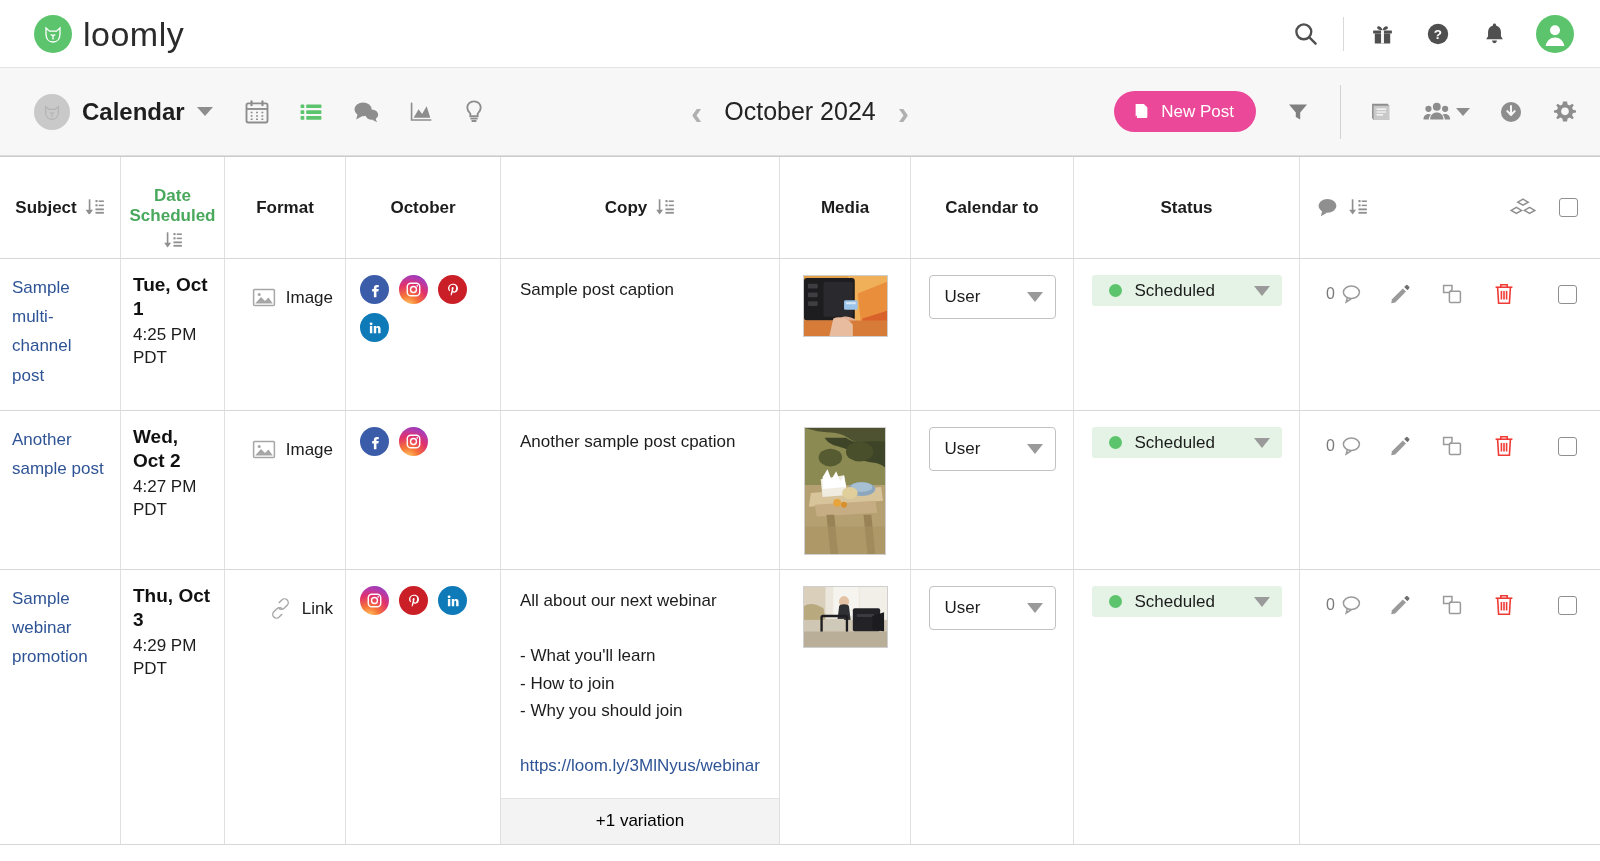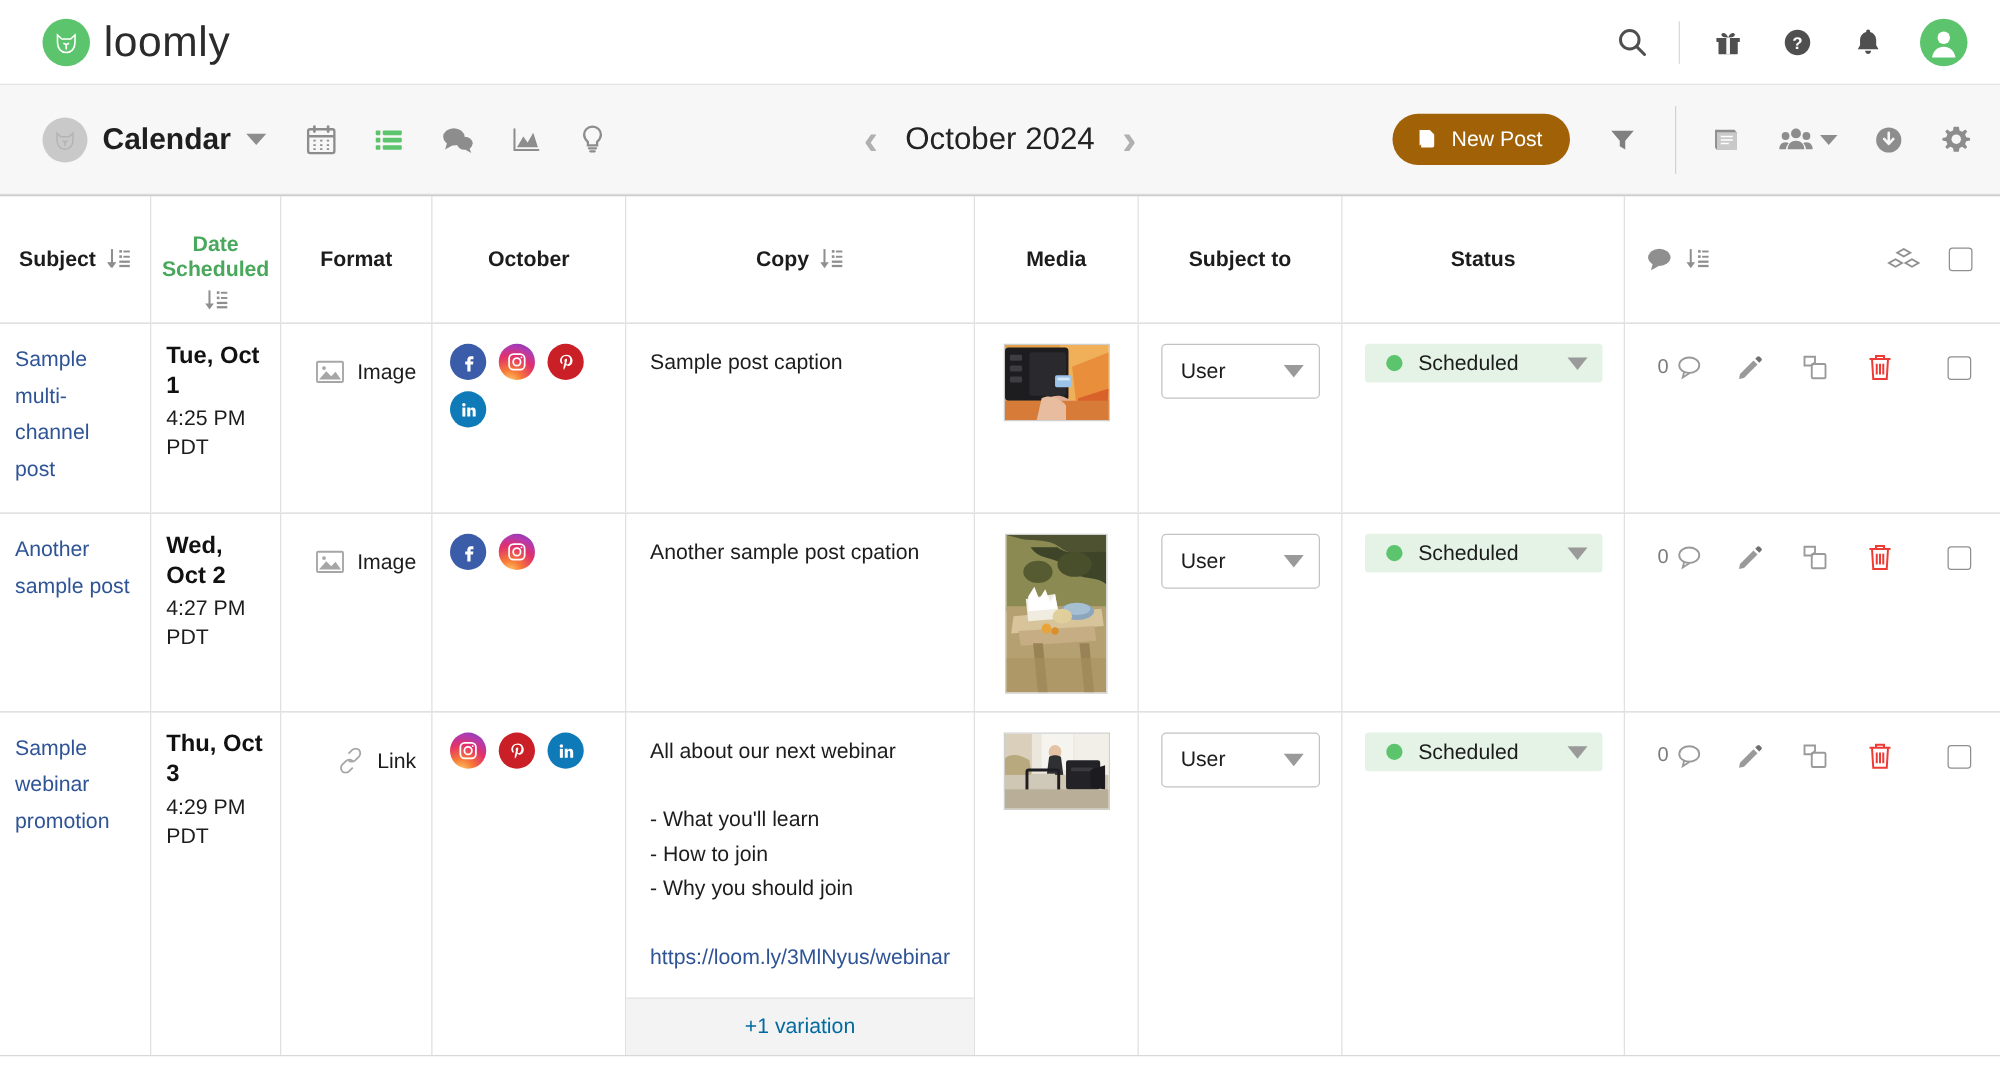--- a/index.html
+++ b/index.html
@@ -73,21 +73,21 @@
     position:absolute; left:0; right:0; margin:0 auto;
     width: 320px; display:flex; align-items:center; justify-content:center; gap: 22px;
     pointer-events:none;
   }
   .month-nav > * { pointer-events:auto; }
   .chev { color:#b0b0b0; cursor:pointer; font-size: 34px; line-height:1; font-weight:bold;}
   .month-label { font-size: 25px; color:#232323; white-space:nowrap; }
 
   .toolbar-right { margin-left:auto; display:flex; align-items:center; }
   .new-post {
-    background:#a16207; color:#fff; border:none; border-radius: 22px;
+    background:#ec4899; color:#fff; border:none; border-radius: 22px;
     height: 41px; padding: 0 22px 0 18px;
     display:flex; align-items:center; gap:10px;
     font-size:17px; cursor:pointer; font-family:"Liberation Sans", sans-serif;
   }
   .filter-ic { margin-left: 30px; color:#808080; cursor:pointer; display:flex; }
   .tdiv { width:1px; height:54px; background:#d2d2d2; margin: 0 26px 0 30px; }
   .right-icons { display:flex; align-items:center; gap: 28px; }
 
   
   .table { width: 1600px; border-top: 1px solid #cccccc; }
@@ -152,21 +152,21 @@
   .ch-instagram { background: radial-gradient(circle at 30% 108%, #fdd56e 0%, #f77737 28%, #e1306c 58%, #b13cb0 78%, #7232bd 100%); }
   .ch-pinterest { background:#cb1f28; }
   .ch-linkedin  { background:#0e7ab8; }
 
   .copy-inner { padding: 17px 18px 14px 19px; flex:1; }
   .copy-text { font-size:17px; color:#1c1c1c; line-height:1.62; white-space:pre-wrap; }
   .copy-link { color:#2f5496; font-size:17px; line-height:1.72; word-break:break-all; display:block; margin-top: 26px; cursor:pointer;}
   .variation-bar {
     background:#f3f3f3; border-top:1px solid #e4e4e4;
     text-align:center; padding: 12px 0 13px;
-    color:#0369a1; font-size:17px; cursor:pointer;
+    color:#000000; font-size:17px; cursor:pointer;
   }
 
   .thumb { width:85px; height:62px; border:1px solid #cfcfcf; overflow:hidden; margin: 2px auto 0 auto; }
   .thumb.tall { width:82px; height:128px; }
   .thumb.wide { width:85px; height:62px; }
   .thumb svg { display:block; width:100%; height:100%; }
 
   .select-box {
     width:127px; height:44px; border:1px solid #c2c2c2; border-radius:4px;
     background:#fff; display:flex; align-items:center; padding: 0 12px 0 15px;
@@ -430,21 +430,21 @@
               <rect x="12" y="15.6" width="8.8" height="1.9"></rect>
             </svg>
           </span>
         </div>
       </div>
 
       <div class="tcell c-media">
         <span>Media</span>
       </div>
       <div class="tcell c-assigned">
-        <span>Subject to</span>
+        <span>Calendar to</span>
       </div>
       <div class="tcell c-status">
         <span>Status</span>
       </div>
 
       <div class="tcell c-actions">
         <div class="head-actions">
           <div class="head-comment">
             <svg width="25" height="23" viewBox="0 0 24 22" fill="#8f8f8f">
               <ellipse cx="11" cy="9.4" rx="8.6" ry="6.6"></ellipse>

